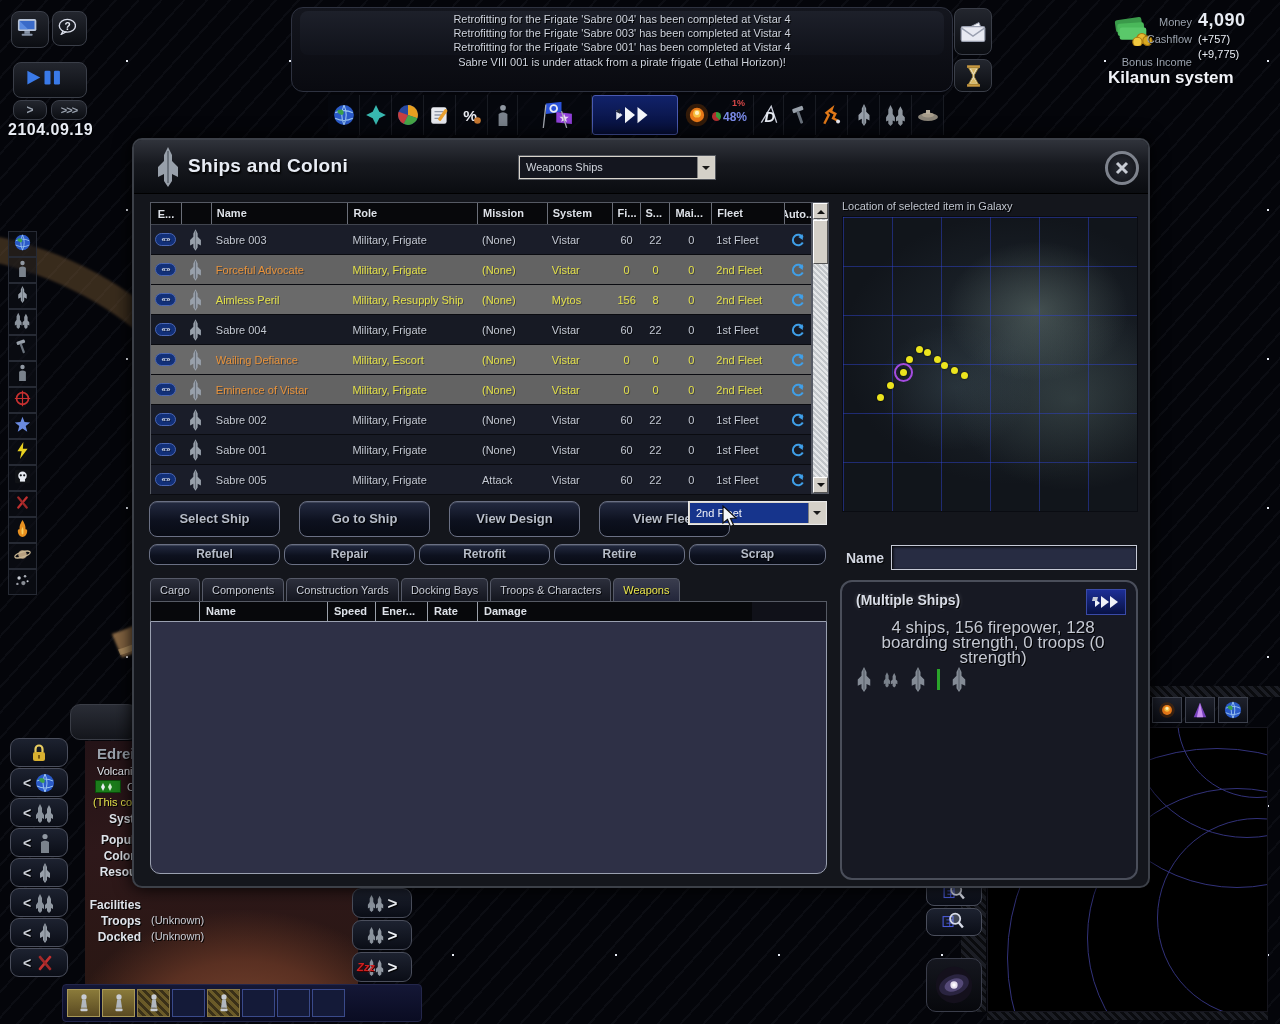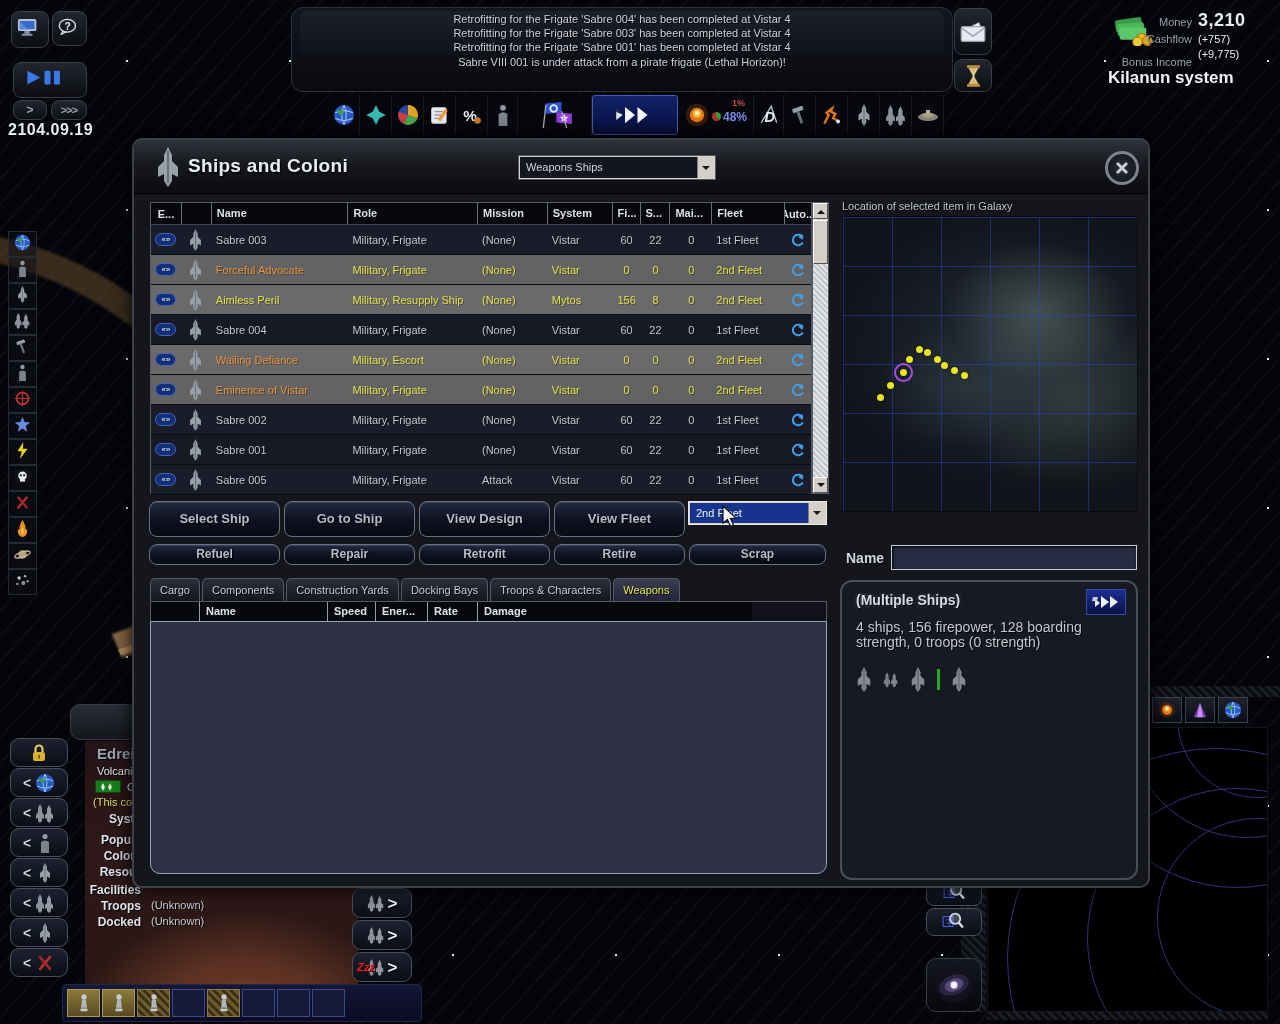--- a/index.html
+++ b/index.html
@@ -124,21 +124,21 @@
     border:1px solid;border-color:#fff #555 #555 #fff;display:flex;align-items:center;justify-content:center;}
   #sb-up{top:0;} #sb-down{bottom:0;}
   #sb-up::after{content:'';border:4px solid transparent;border-bottom-color:#111;margin-bottom:3px;}
   #sb-down::after{content:'';border:4px solid transparent;border-top-color:#111;margin-top:3px;}
   #sb-thumb{position:absolute;left:0;top:17px;width:15px;height:44px;background:#d4d0c8;border:1px solid;border-color:#fff #555 #555 #fff;}
 
   
   .gbtn{position:relative;background:linear-gradient(#232a40 0%,#0d111f 55%,#080b14 100%);
     border:1px solid #6a7084;border-radius:8px;color:#b6bcc8;font-weight:bold;text-align:center;
     text-shadow:1px 1px 1px #000;box-shadow:inset 0 1px 0 rgba(255,255,255,.12);}
-  #actions1{position:absolute;left:15px;top:361px;display:flex;gap:4px;}
+  #actions1{position:absolute;left:15px;top:361px;display:flex;gap:19px;}
   #actions1 .gbtn{width:131px;height:36px;font-size:13px;padding-top:9px;}
   #actions2{position:absolute;left:15px;top:404px;display:flex;gap:4px;}
   #actions2 .gbtn{width:131px;height:21px;font-size:12px;padding-top:2px;}
   #actions2 .gbtn:last-child{width:137px;}
   #fleet-dd{left:555px;top:362px;width:137px;height:22px;background:#16348c;box-shadow:0 0 0 1px #e8e8e8;}
   #fleet-dd .dd-text{color:#f0f2f8;padding-top:4px;}
 
   
   #tabs{position:absolute;left:16px;top:438px;display:flex;gap:2px;height:23px;}
   .tab{background:linear-gradient(#2c2f3c,#14161f);border:1px solid #565a68;border-bottom:none;
@@ -177,39 +177,39 @@
   #name-label{position:absolute;left:712px;top:410px;font-size:14px;font-weight:bold;color:#d3d7e2;text-shadow:1px 1px 1px #000;}
   #name-input{position:absolute;left:757px;top:405px;width:246px;height:25px;background:#272c42;
     border:1px solid #c6cad6;box-shadow:inset 1px 1px 3px #000;}
   #info{position:absolute;left:706px;top:440px;width:298px;height:300px;background:#171923;
     border:2px solid #4a4e5a;border-radius:12px;}
   #info-title{position:absolute;left:14px;top:10px;font-size:14px;font-weight:bold;color:#d8dce6;
     text-shadow:1px 1px 0 #000, 0 0 4px rgba(255,255,255,.25);}
   #info-flag{position:absolute;right:10px;top:7px;width:40px;height:26px;background:linear-gradient(#1c2e96,#081243);
     border:1px solid #3a4aa8;display:flex;align-items:center;justify-content:center;}
   #info-flag svg{width:30px;height:16px;}
-  #info-desc{position:absolute;left:14px;top:38px;width:274px;font-size:14px;line-height:15px;color:#c4c8d2;text-shadow:1px 1px 0 #000;}
+  #info-desc{position:absolute;left:14px;top:38px;width:274px;font-size:17px;line-height:15px;color:#c4c8d2;text-shadow:1px 1px 0 #000;text-align:center;}
   #info-ships{position:absolute;left:14px;top:84px;display:flex;align-items:center;gap:11px;height:26px;}
   .iship{width:16px;height:25px;display:block;opacity:.85;} .iship svg{width:100%;height:100%;}
   .greenbar{width:3px;height:21px;background:#2aa42a;}
 
   
   #colony{position:absolute;left:85px;top:741px;width:273px;height:247px;z-index:2;overflow:hidden;background:
     radial-gradient(240px 170px at 58% 118%,#7a4630 0%,#5a3022 42%,transparent 72%),
     linear-gradient(180deg,#241317 0%,#2e181a 45%,#2a1713 100%);}
   #colony-title{position:absolute;left:12px;top:4px;font-size:15px;font-weight:bold;color:#9aa2ac;text-shadow:1px 1px 1px #000;}
   #colony-sub{position:absolute;left:12px;top:24px;font-size:11px;color:#dfe3ea;text-shadow:1px 1px 0 #000;white-space:nowrap;}
   #colony-ctrl{position:absolute;left:10px;top:39px;display:flex;align-items:center;gap:6px;}
   #colony-badge{width:26px;height:13px;background:#1b7c1b;border:1px solid #0a4a0a;display:flex;align-items:center;justify-content:center;}
   #colony-badge svg{width:18px;height:10px;}
   #colony-ctrl span{font-size:11px;color:#dfe3ea;text-shadow:1px 1px 0 #000;}
   #colony-note{position:absolute;left:8px;top:55px;font-size:11px;color:#e3e04a;text-shadow:1px 1px 0 #000;white-space:nowrap;}
   #colony-rows{position:absolute;left:0;top:70px;width:273px;}
   .crow{position:relative;height:15px;margin-top:1px;}
-  .crow:nth-child(2){margin-top:6px;} .crow:nth-child(5){margin-top:3px;}
+  .crow:nth-child(2){margin-top:6px;} .crow:nth-child(5){margin-top:18px;}
   .clabel{position:absolute;left:0;width:56px;text-align:right;font-size:12px;font-weight:bold;color:#dfe3ea;text-shadow:1px 1px 0 #000;white-space:nowrap;}
   .cvalue{position:absolute;left:66px;font-size:11px;color:#c8ccd4;text-shadow:1px 1px 0 #000;white-space:nowrap;}
 
   
   #left-buttons{position:absolute;left:10px;top:738px;width:58px;z-index:3;}
   .lbtn{height:29px;margin-bottom:1px;background:linear-gradient(#1d2230,#0a0d16);border:1px solid #4a4e5c;
     border-radius:9px;display:flex;align-items:center;justify-content:center;gap:4px;}
   .lchev{color:#d0d4dc;font-weight:bold;font-size:14px;text-shadow:1px 1px 0 #000;}
   .lic{width:20px;height:20px;display:block;} .lic svg{width:100%;height:100%;}
 
@@ -325,21 +325,21 @@
       <span style="width:40px;height:34px;display:block;"><svg viewBox="0 0 36 30">
           <rect x="2" y="5" width="24" height="11" rx="2" fill="#3a9a4a" transform="rotate(-8 14 10)"></rect>
           <rect x="4" y="9" width="24" height="11" rx="2" fill="#4ab85a" transform="rotate(-4 16 14)"></rect>
           <rect x="6" y="13" width="24" height="11" rx="2" fill="#5ac86a"></rect>
           <circle cx="26" cy="23" r="4.5" fill="#e8b830" stroke="#a87810"></circle>
           <circle cx="31" cy="25" r="4.2" fill="#d8a820" stroke="#a87810"></circle>
           <circle c="22" cx="22" cy="26" r="4.2" fill="#f0c840" stroke="#a87810"></circle>
         </svg></span>
     </div>
   <div class="m-label" id="money-label">Money</div>
-  <div class="m-value" id="money-value">3,210</div>
+  <div class="m-value" id="money-value">4,090</div>
   <div class="m-label" id="cashflow-label">Cashflow</div>
   <div class="m-value" id="cashflow-value">(+757)</div>
   <div class="m-label" id="bonus-label">Bonus Income</div>
   <div class="m-value" id="bonus-value">(+9,775)</div>
   <div id="system-name">Kilanun system</div>
 
   <div id="toolbar">
       <div class="tb-btn tb-globe">
         <span class="tb-ic"><svg viewBox="0 0 20 20">
             <circle cx="10" cy="10" r="9" fill="#2a5ac8"></circle>

